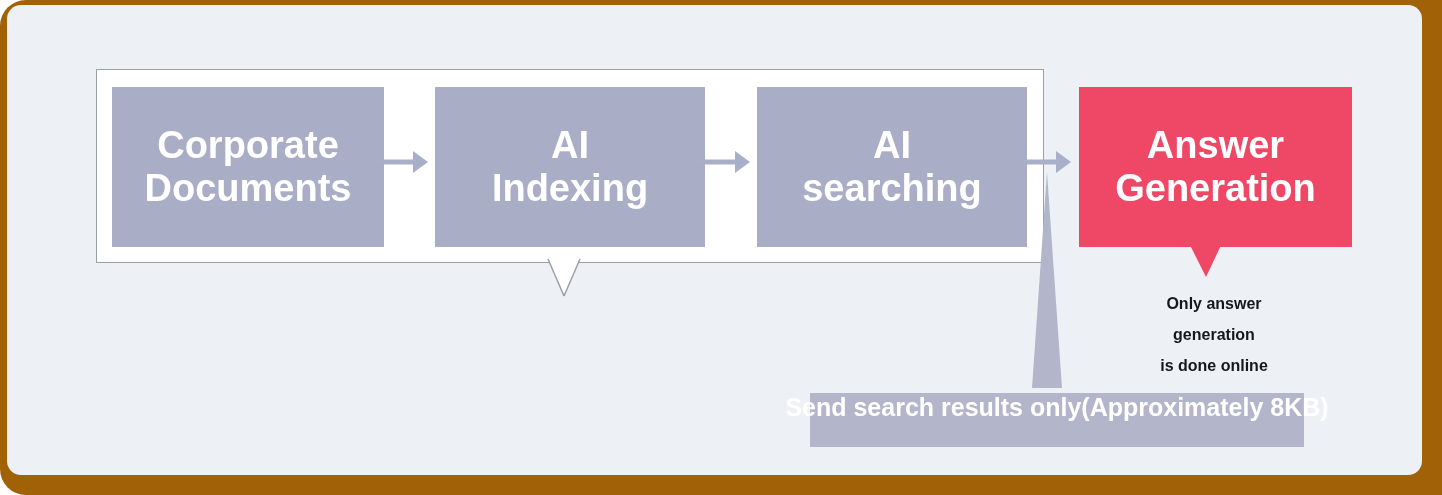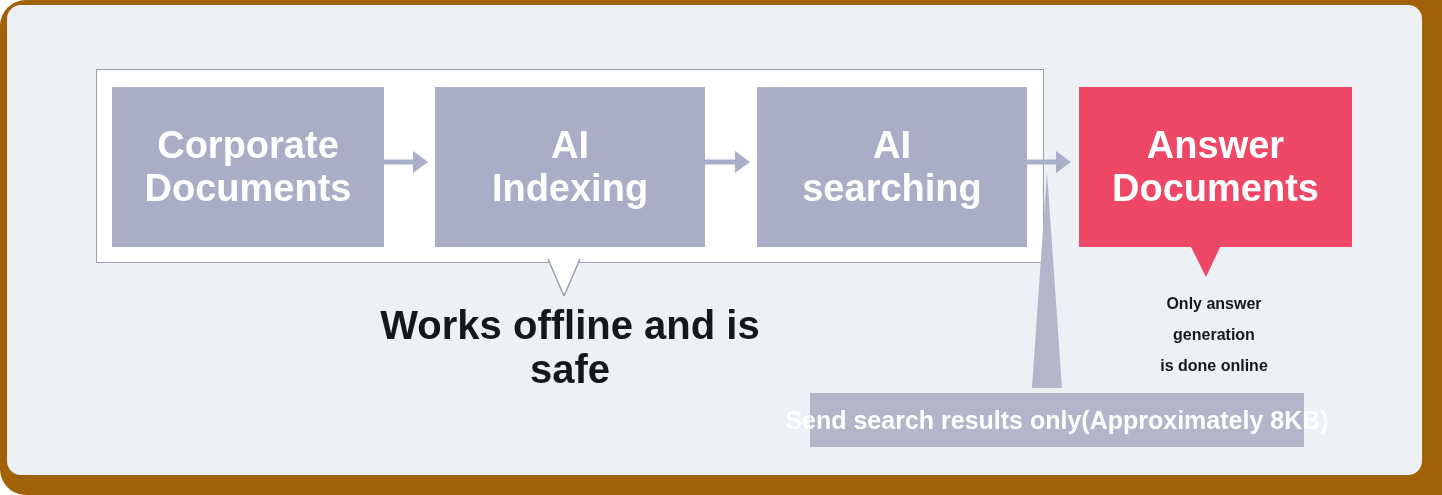--- a/index.html
+++ b/index.html
@@ -88,21 +88,21 @@
     white-space: pre-line;
   }
   .transfer-bar {
     position: absolute;
     left: 803px;
     top: 388px;
     width: 494px;
     height: 54px;
     background: #b3b6cb;
     display: flex;
-    align-items: center;
+    align-items: flex-start;
     justify-content: center;
     color: #ffffff;
     font-size: 25px;
     font-weight: 700;
     white-space: nowrap;
   }
 </style>
 </head>
 <body>
 
@@ -111,23 +111,22 @@
 
     <div class="offline-container"></div>
 
     <div class="flow-box box-1">Corporate
 Documents</div>
     <div class="flow-box box-2">AI
 Indexing</div>
     <div class="flow-box box-3">AI
 searching</div>
     <div class="flow-box box-4">Answer
-Documents</div>
+Generation</div>
 
-    <div class="callout-offline">Works offline and is safe</div>
     <div class="callout-online">Only answer
 generation
 is done online</div>
     <div class="transfer-bar">
       <span>Send search results only(Approximately 8KB)</span>
     </div>
   </div>
 
   <svg class="overlay-svg" viewBox="0 0 1442 495">
 

